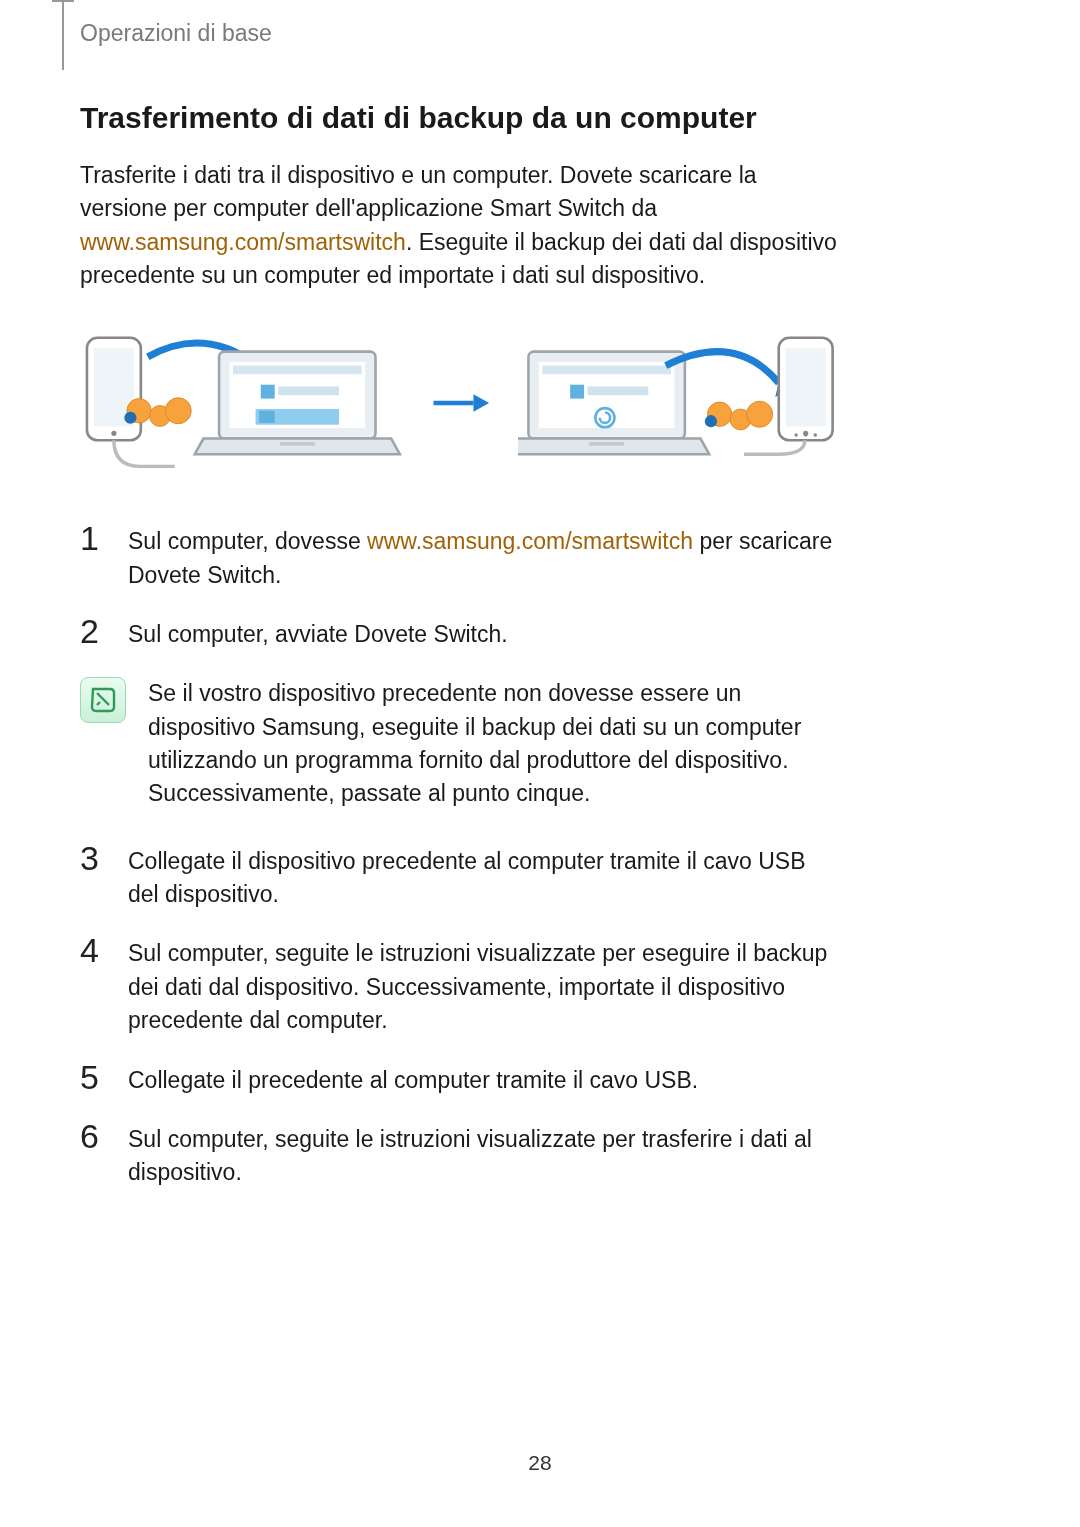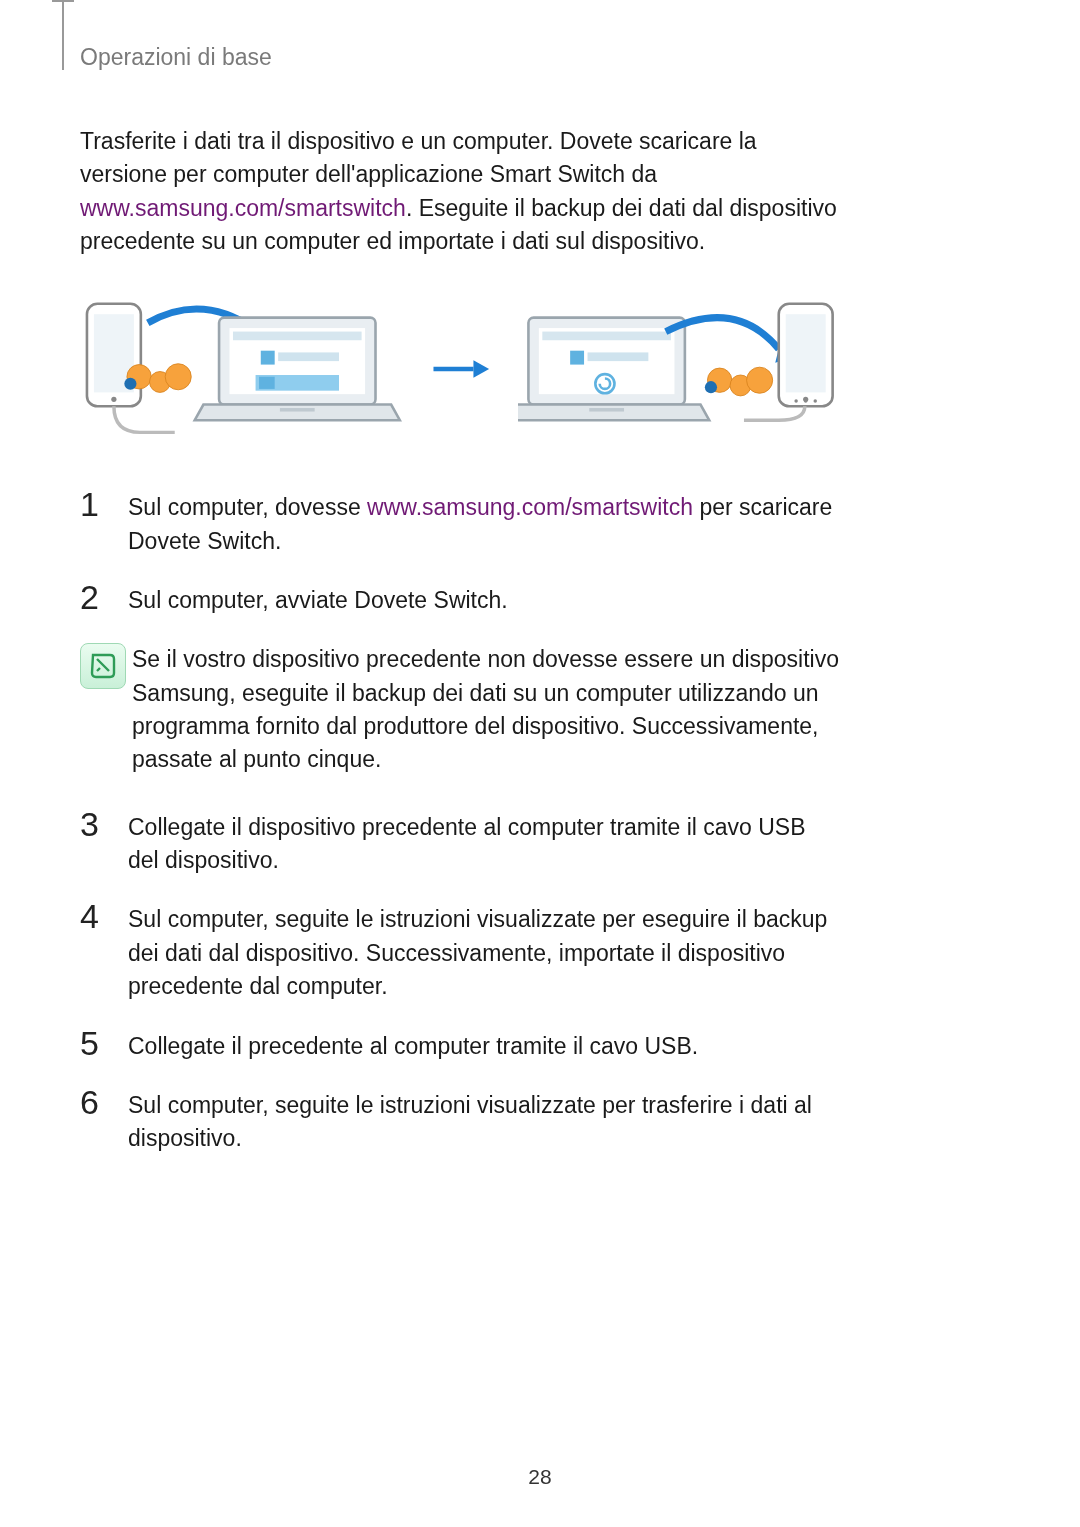--- a/index.html
+++ b/index.html
@@ -1,48 +1,49 @@
 <!DOCTYPE html>
 <html><head>
 <meta charset="utf-8">
 <style>
   * { box-sizing: border-box; margin: 0; padding: 0; }
   html, body { width: 1080px; height: 1527px; background: #fff; font-family: "Segoe UI", "Helvetica Neue", Arial, sans-serif; color: #1a1a1a; }
-  .page { position: relative; width: 920px; height: 1527px; padding: 40px 80px 0 80px; }
+  .page { position: relative; width: 920px; height: 1527px; padding: 16px 80px 0 80px; }
   .top-rule { position: absolute; left: 62px; top: 0; width: 2px; height: 70px; background: #999; }
   .top-rule::after { content:""; position:absolute; left:-10px; top:0; width:22px; height:2px; background:#999; }
 
   .section-label { color: #7a7a7a; font-size: 23px; margin-top: 4px; margin-bottom: 54px; }
 
   .heading { font-weight: 700; font-size: 30px; margin-bottom: 24px; }
 
   .intro { font-size: 23px; line-height: 1.45; margin-bottom: 28px; }
-  .link { color: #701a75; }
+  .link { color: #a16207; }
 
   .diagram-row { display: flex; align-items: center; justify-content: flex-start; gap: 28px; margin: 8px 0 40px 0; }
   .diagram-box { width: 370px; height: 165px; }
 
   .step { display: flex; align-items: flex-start; gap: 22px; margin-bottom: 26px; }
   .step-num { font-size: 34px; font-weight: 400; color: #222; width: 26px; flex: 0 0 26px; line-height: 1; margin-top: -4px; }
   .step-text { font-size: 23px; line-height: 1.45; flex: 1; }
 
-  .note { display: flex; align-items: flex-start; gap: 6px; margin: 4px 0 34px 0; padding-left: 0; }
+  .note { display: flex; align-items: flex-start; gap: 22px; margin: 4px 0 34px 0; padding-left: 0; }
   .note-icon { width: 46px; height: 46px; flex: 0 0 46px; border-radius: 8px; background: linear-gradient(#eafcf0,#c9f0d8); border: 1px solid #9fd9b4; display:flex; align-items:center; justify-content:center; }
   .note-text { font-size: 23px; line-height: 1.45; flex: 1; }
 
-  .page-number { position: absolute; bottom: 38px; left: 0; width: 1080px; text-align: center; font-size: 21px; color: #333; }
+  .page-number { position: absolute; bottom: 52px; left: 0; width: 1080px; text-align: center; font-size: 21px; color: #333; }
 </style>
 </head>
 <body>
 
 <div class="page">
   <div class="top-rule"></div>
 
   <div class="section-label">Operazioni di base</div>
 
+  <h2 class="heading">Trasferimento di dati di backup da un computer</h2>
 
   <p class="intro">
     <span>Trasferite i dati tra il dispositivo e un computer. Dovete scaricare la versione per computer dell'applicazione Smart Switch da </span><a class="link">www.samsung.com/smartswitch</a><span>. Eseguite il backup dei dati dal dispositivo precedente su un computer ed importate i dati sul dispositivo.</span>
   </p>
 
   <div class="diagram-row">
 
     <svg class="diagram-box" viewBox="0 0 370 165">
 
       <rect x="8" y="8" rx="12" ry="12" width="62" height="118" fill="#fff" stroke="#888" stroke-width="3"></rect>

